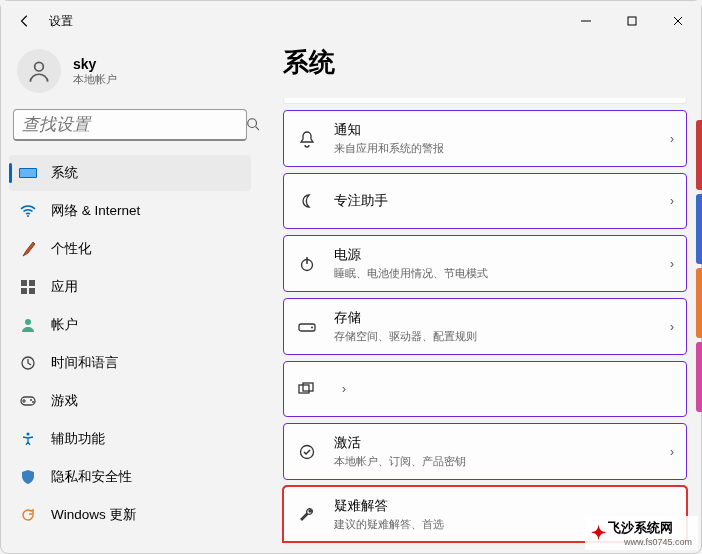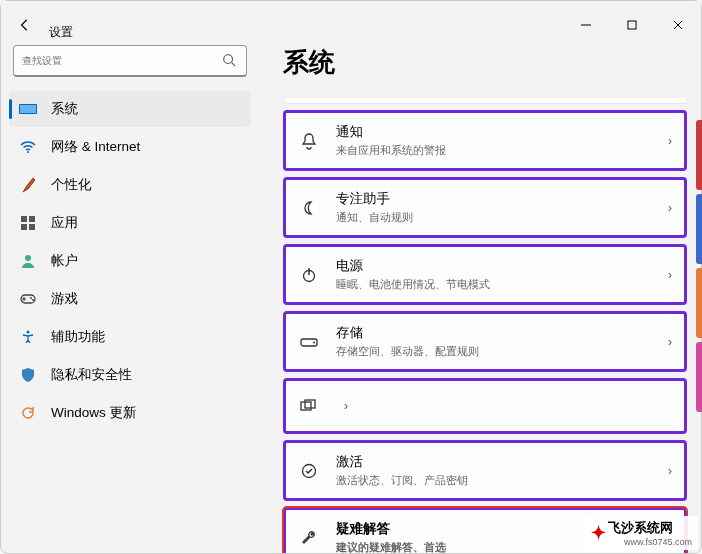--- a/index.html
+++ b/index.html
@@ -16,21 +16,21 @@
     height: 554px;
     background: #f3f3f3;
     border: 1px solid #ccc;
     border-radius: 8px;
     display: flex;
     flex-direction: column;
   }
   .titlebar {
     height: 40px;
     display: flex;
-    align-items: flex-end;
+    align-items: center;
     padding-left: 8px;
     background: #f3f3f3;
   }
   .back-btn {
     width: 32px; height: 32px;
     display:flex; align-items:center; justify-content:center;
     border-radius:4px;
     font-size:14px;
     color:#000;
     cursor:pointer;
@@ -84,22 +84,23 @@
     border-radius:4px;
     padding:4px 8px;
     margin:0 4px 14px 4px;
     height:32px;
   }
   .search-box input {
     flex:1;
     border:none;
     outline:none;
     background:transparent;
-    font-size:10px;
+    font-size:17px;
     color:#666;
+    font-style:italic;
   }
   .search-icon {
     width:16px; height:16px;
     color:#555;
   }
   .nav-item {
     display:flex;
     align-items:center;
     height:36px;
     padding:0 10px;
@@ -134,21 +135,21 @@
     overflow:hidden;
     position:relative;
   }
   .page-title {
     font-size:26px;
     font-weight:600;
     margin: 4px 0 18px 0;
   }
   .card {
     background:#fdfdfd;
-    border:3px solid #6d28d9;
+    border:1px solid #6d28d9;
     border-radius:4px;
     display:flex;
     align-items:center;
     padding:10px 12px;
     margin-bottom:6px;
     cursor:pointer;
     min-height:56px;
   }
   .card-icon {
     width:22px; height:22px;
@@ -212,20 +213,32 @@
             <line x1="1" y1="1" x2="9" y2="9"></line>
             <line x1="9" y1="1" x2="1" y2="9"></line>
           </svg>
         </div>
     </div>
   </div>
 
   <div class="body">
     <div class="sidebar">
 
+      <div class="account">
+        <div class="avatar">
+          <svg width="26" height="26" viewBox="0 0 24 24">
+              <circle cx="12" cy="8" r="4" fill="none" stroke="#5b5b5b" stroke-width="1.6"></circle>
+              <path d="M4 22c0-4 4-7 8-7s8 3 8 7" fill="none" stroke="#5b5b5b" stroke-width="1.6"></path>
+            </svg>
+        </div>
+        <div>
+          <div class="account-name">sky</div>
+          <div class="account-sub">本地帐户</div>
+        </div>
+      </div>
 
       <div class="search-box">
         <input placeholder="查找设置" style="">
         <span class="search-icon">
           <svg width="14" height="14" viewBox="0 0 16 16">
               <circle cx="7" cy="7" r="5" fill="none" stroke="#555" stroke-width="1.3"></circle>
               <line x1="11" y1="11" x2="15" y2="15" stroke="#555" stroke-width="1.3"></line>
             </svg>
         </span>
       </div>
@@ -271,20 +284,29 @@
         <span class="nav-icon">
             <svg width="14" height="14" viewBox="0 0 14 14">
               <circle cx="7" cy="4" r="3" fill="#4a8"></circle>
               <path d="M1 14c0-3 3-5 6-5s6 2 6 5" fill="#4a8"></path>
             </svg>
           </span>
         <span>帐户</span>
       </div>
       <div class="nav-item">
         <span class="nav-icon">
+            <svg width="14" height="14" viewBox="0 0 14 14">
+              <circle cx="7" cy="7" r="6" fill="none" stroke="#444" stroke-width="1.3"></circle>
+              <path d="M7 3v4l3 2" fill="none" stroke="#444" stroke-width="1.3"></path>
+            </svg>
+          </span>
+        <span>时间和语言</span>
+      </div>
+      <div class="nav-item">
+        <span class="nav-icon">
             <svg width="16" height="12" viewBox="0 0 16 12">
               <rect x="1" y="2" width="14" height="8" rx="4" fill="none" stroke="#444" stroke-width="1.3"></rect>
               <circle cx="11" cy="5" r="1" fill="#444"></circle>
               <circle cx="13" cy="7" r="1" fill="#444"></circle>
               <path d="M4 4v4M2 6h4" stroke="#444" stroke-width="1.2"></path>
             </svg>
           </span>
         <span>游戏</span>
       </div>
       <div class="nav-item">
@@ -333,21 +355,20 @@
       </div>
 
       <div class="card">
         <span class="card-icon">
             <svg width="16" height="16" viewBox="0 0 16 16">
               <path d="M10 2a6 6 0 100 12 8 8 0 010-12z" fill="none" stroke="#333" stroke-width="1.3"></path>
             </svg>
           </span>
         <div class="card-text">
           <div class="card-title">专注助手</div>
-          <div class="card-sub">通知、自动规则</div>
         </div>
         <span class="chev">›</span>
       </div>
 
       <div class="card">
         <span class="card-icon">
             <svg width="16" height="16" viewBox="0 0 16 16">
               <circle cx="8" cy="9" r="5.5" fill="none" stroke="#333" stroke-width="1.3"></circle>
               <line x1="8" y1="1" x2="8" y2="8" stroke="#333" stroke-width="1.5"></line>
             </svg>
@@ -385,26 +406,26 @@
 
       <div class="card">
         <span class="card-icon">
             <svg width="16" height="16" viewBox="0 0 16 16">
               <circle cx="8" cy="8" r="6.5" fill="none" stroke="#333" stroke-width="1.3"></circle>
               <path d="M5 8l2 2 4-4" fill="none" stroke="#333" stroke-width="1.5"></path>
             </svg>
           </span>
         <div class="card-text">
           <div class="card-title">激活</div>
-          <div class="card-sub">激活状态、订阅、产品密钥</div>
-        </div>
-        <span class="chev">›</span>
-      </div>
-
-      <div class="card highlight" style="border-radius:4px 4px 0 0;border-bottom:none;font-weight:bold;">
+          <div class="card-sub">本地帐户、订阅、产品密钥</div>
+        </div>
+        <span class="chev">›</span>
+      </div>
+
+      <div class="card highlight" style="border-radius:4px 4px 0 0;border-bottom:none;">
         <span class="card-icon">
             <svg width="16" height="16" viewBox="0 0 16 16">
               <path d="M13 3a3 3 0 01-4 4L3 13l-1-1 6-6a3 3 0 014-4l-2 2 1 1 2-2z" fill="none" stroke="#333" stroke-width="1.3"></path>
             </svg>
           </span>
         <div class="card-text">
           <div class="card-title">疑难解答</div>
           <div class="card-sub">建议的疑难解答、首选</div>
         </div>
       </div>

